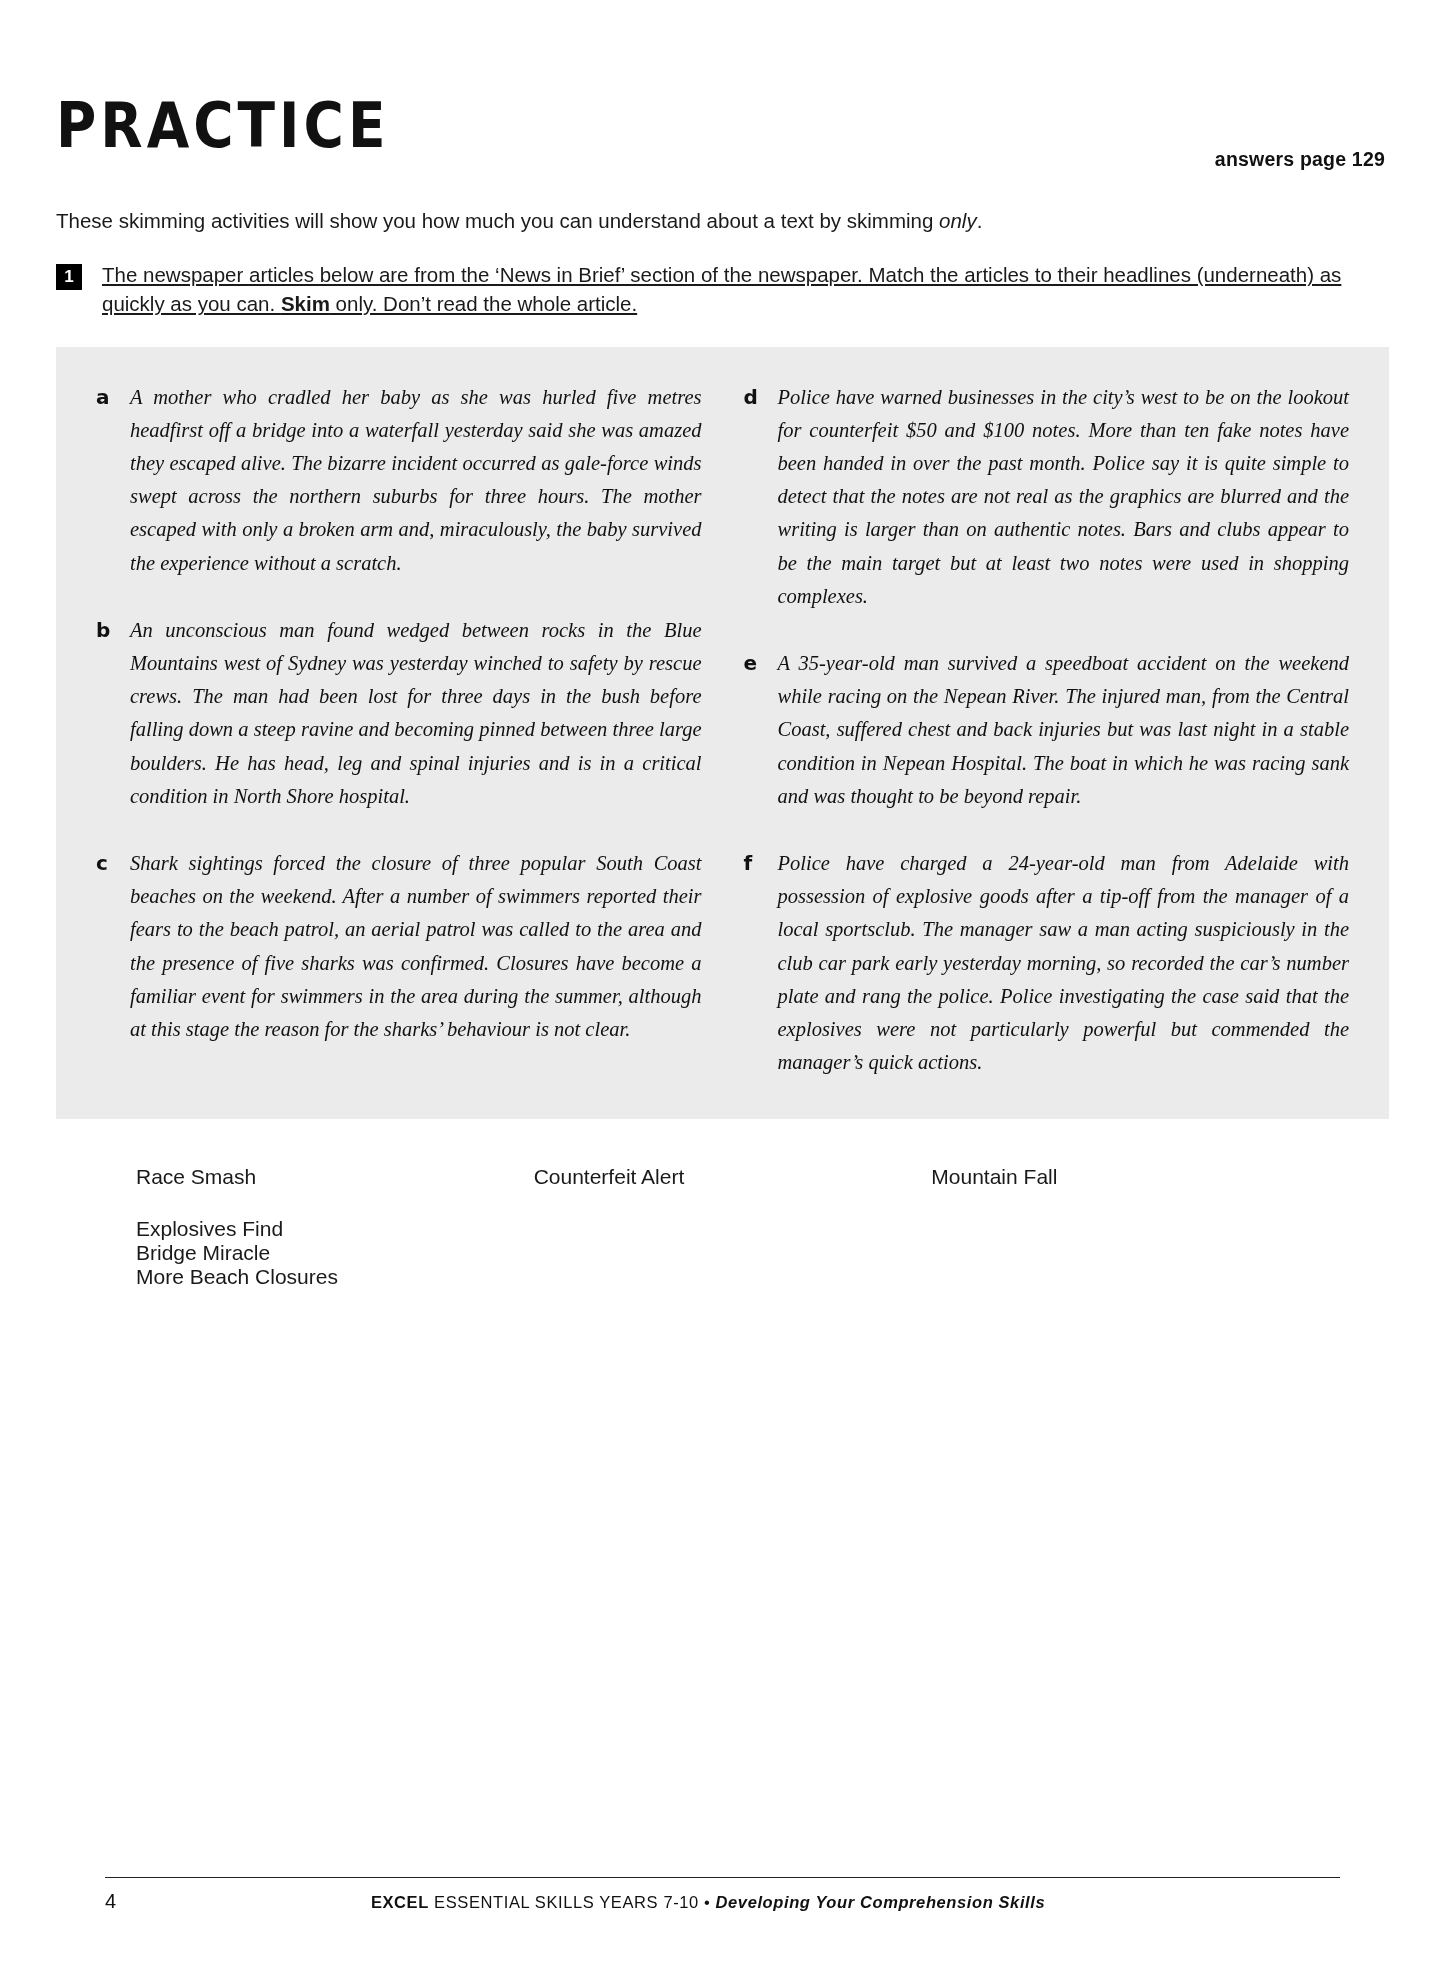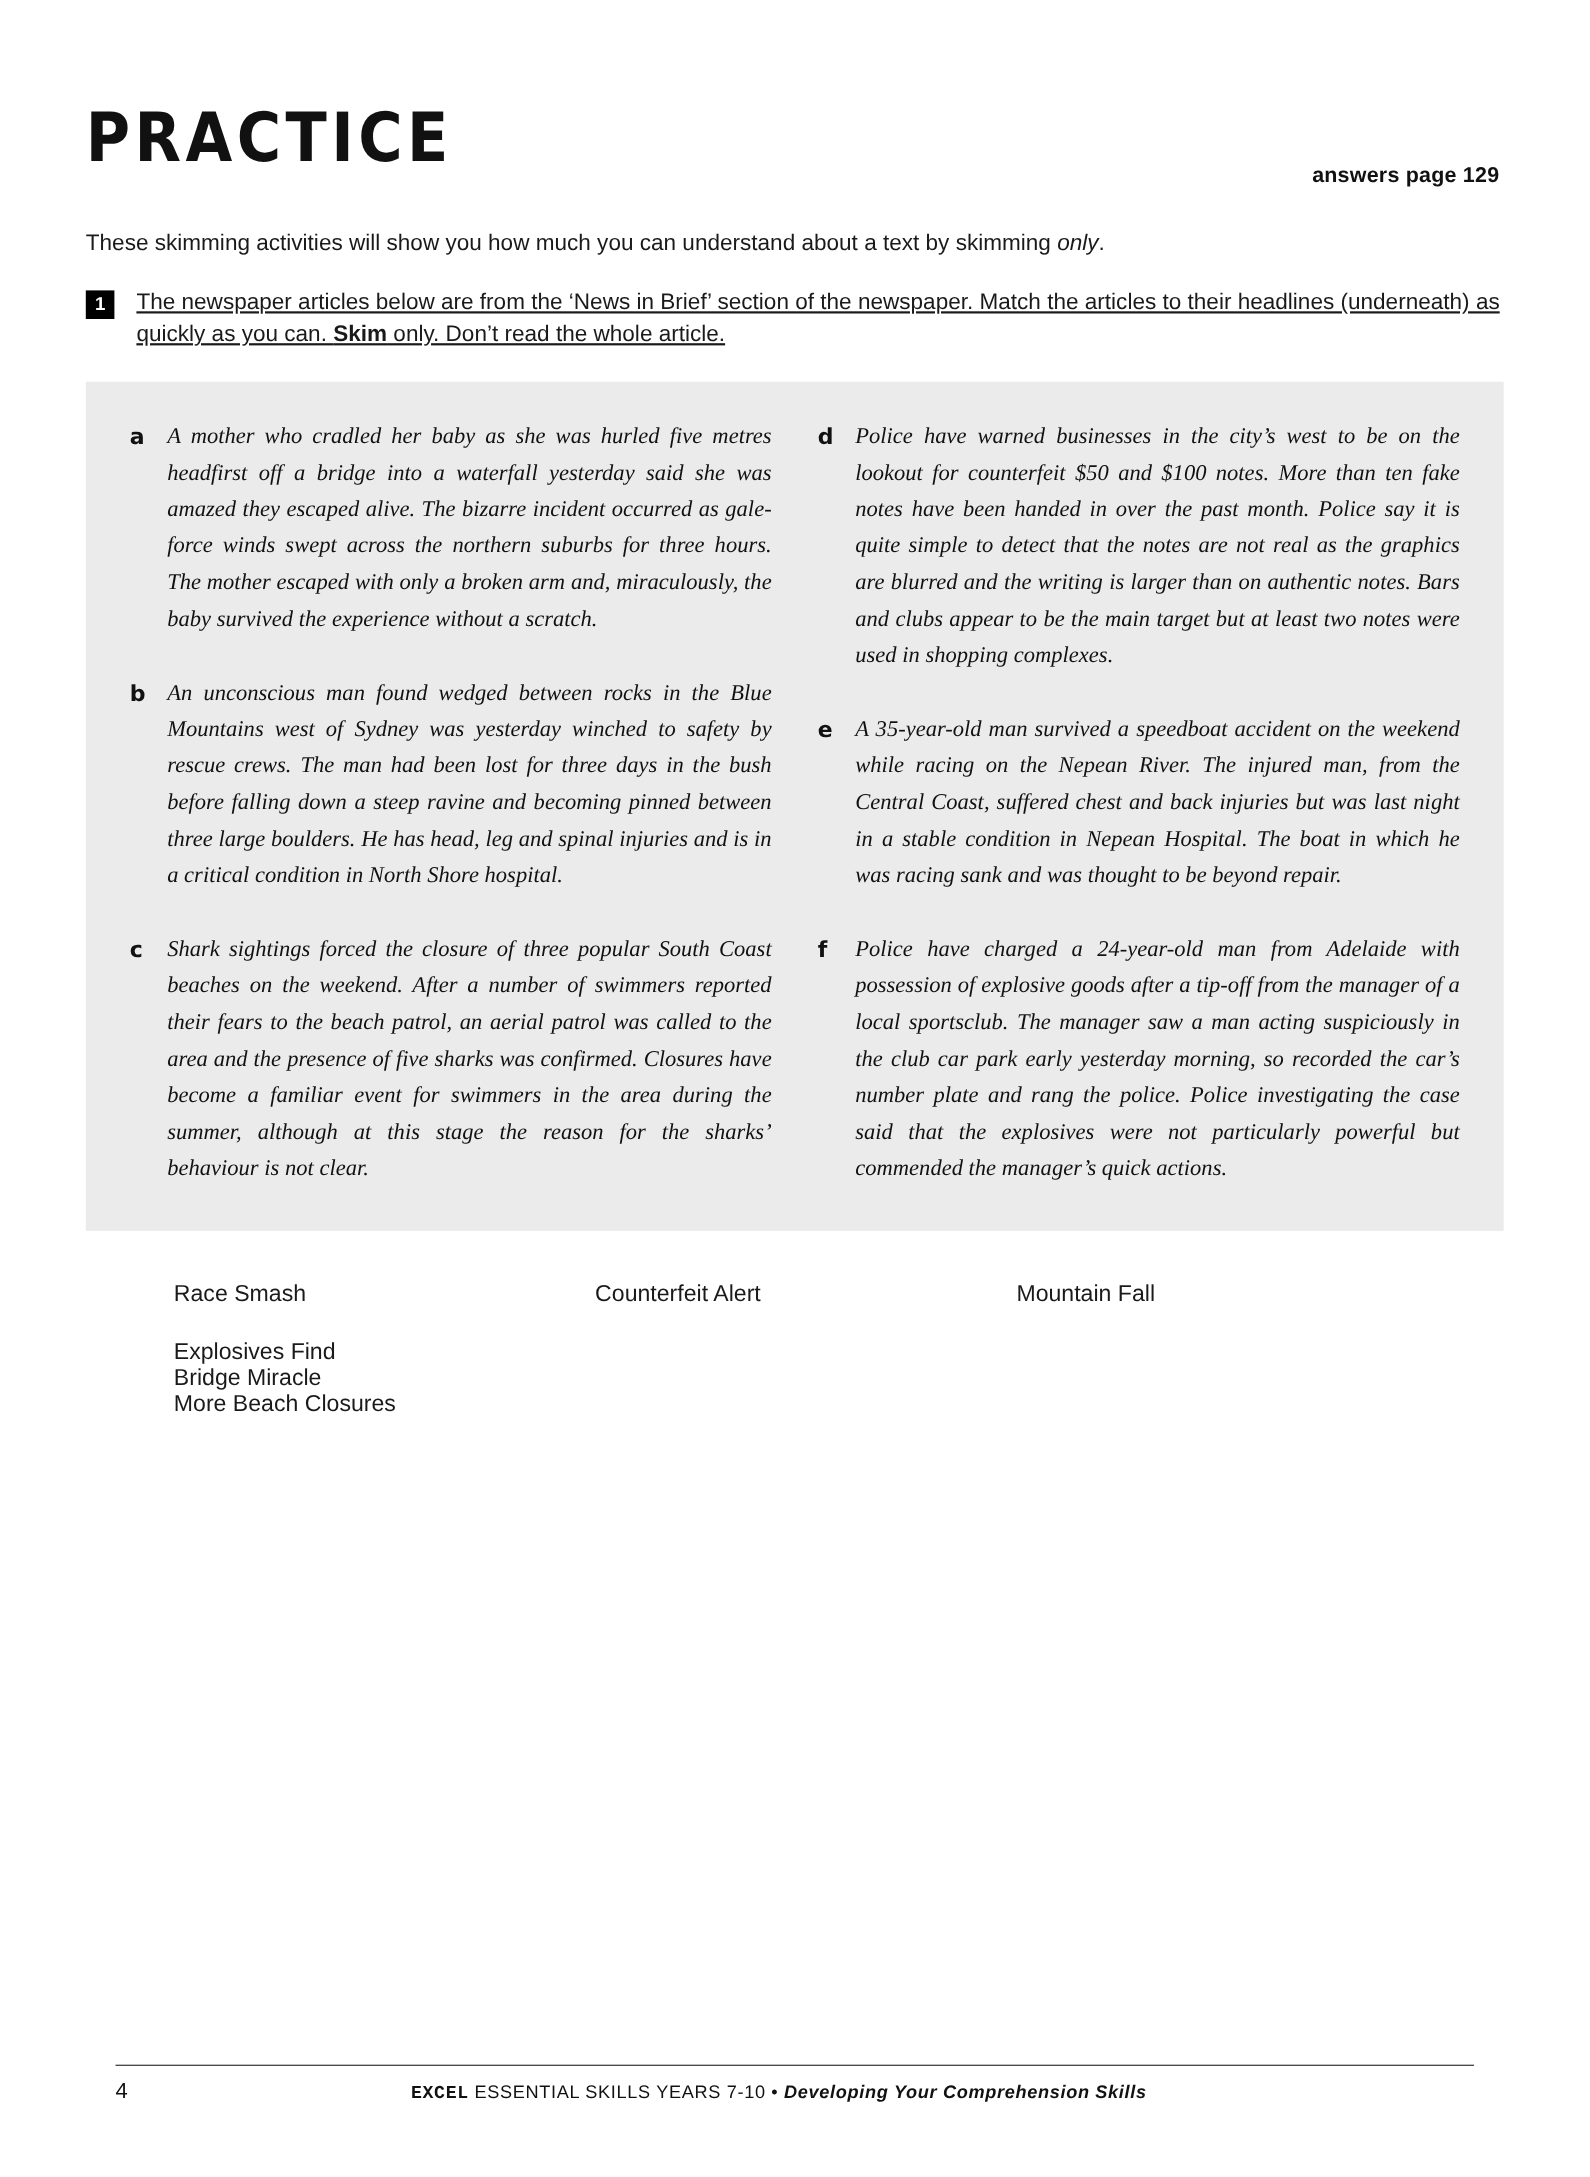--- a/index.html
+++ b/index.html
@@ -14,21 +14,21 @@
     color: #1a1a1a;
     position: relative;
     overflow: hidden;
   }
   .page {
     position: absolute;
     left: 0; top: 0;
     width: 1445px;
     height: 1979px;
     box-sizing: border-box;
-    padding: 0 78px;
+    padding: 0 56px;
   }
 
   
   .header-row {
     position: relative;
     height: 90px;
     margin-top: 95px;
   }
   .practice-title {
     font-family: "DejaVu Sans", sans-serif;
@@ -158,21 +158,21 @@
     flex: 0 0 auto;
   }
   .footer-text {
     flex: 1 1 auto;
     text-align: center;
     font-size: 16.5px;
     letter-spacing: 0.6px;
     color: #111;
     margin-right: 40px;
   }
-  .footer-text .brand { font-weight: bold; font-family: Liberation Mono, monospace; }
+  .footer-text .brand { font-weight: bold; }
   .footer-text .sub { font-weight: bold; font-style: italic; }
 </style>
 </head>
 <body>
 
 <div class="page">
 
   <div class="header-row">
     <div class="practice-title">PRACTICE</div>
     <div class="answers-ref">answers page 129</div>

